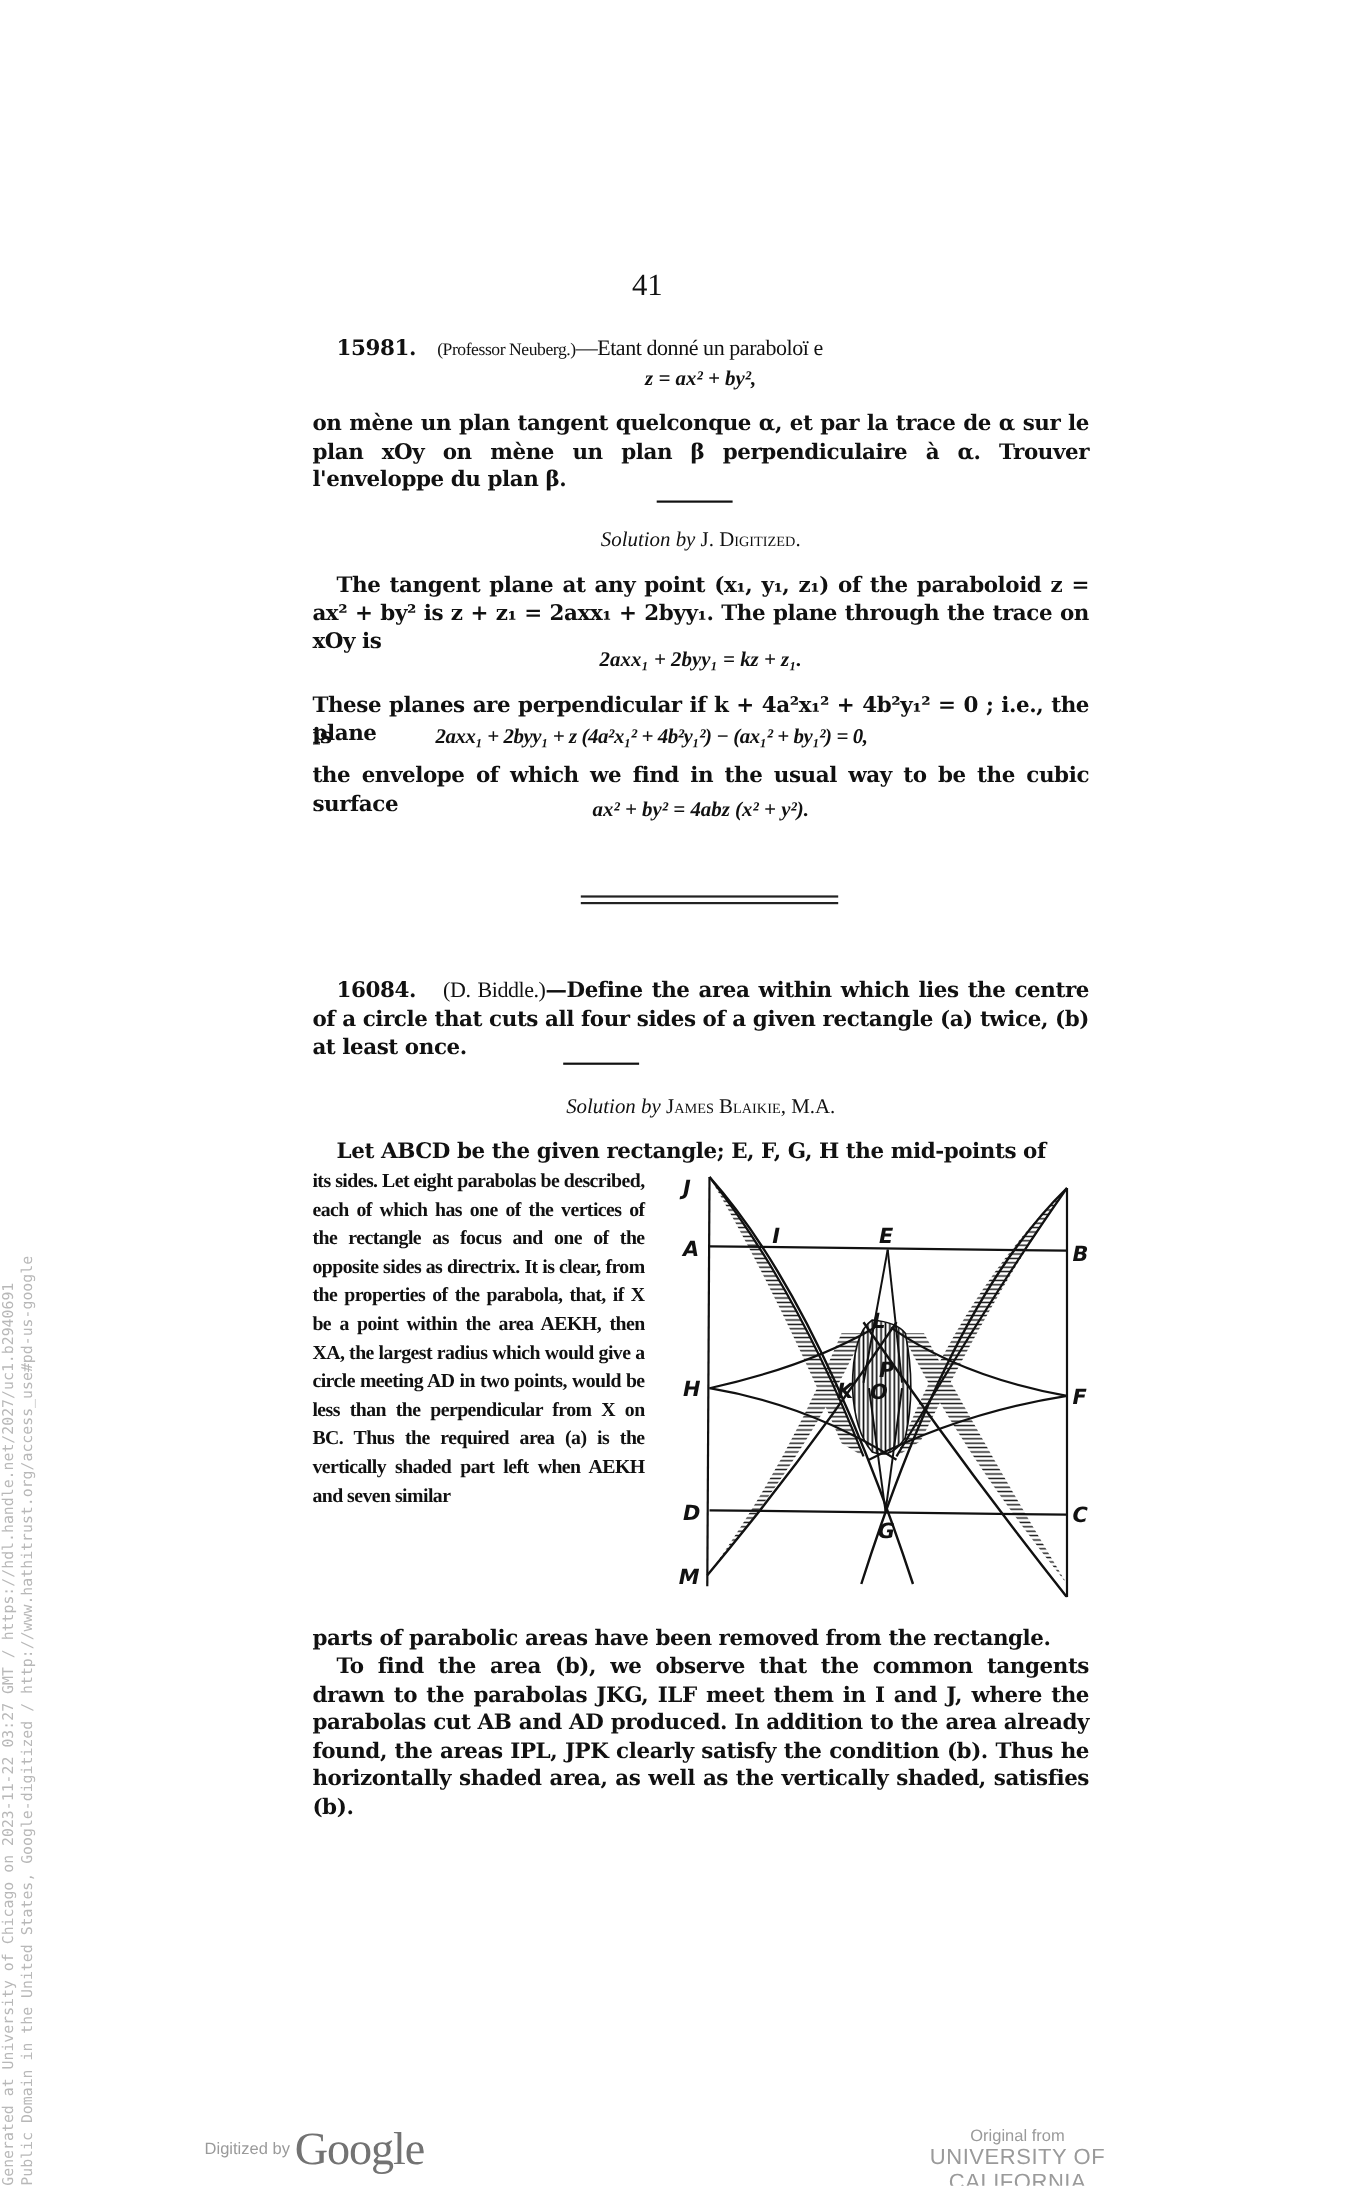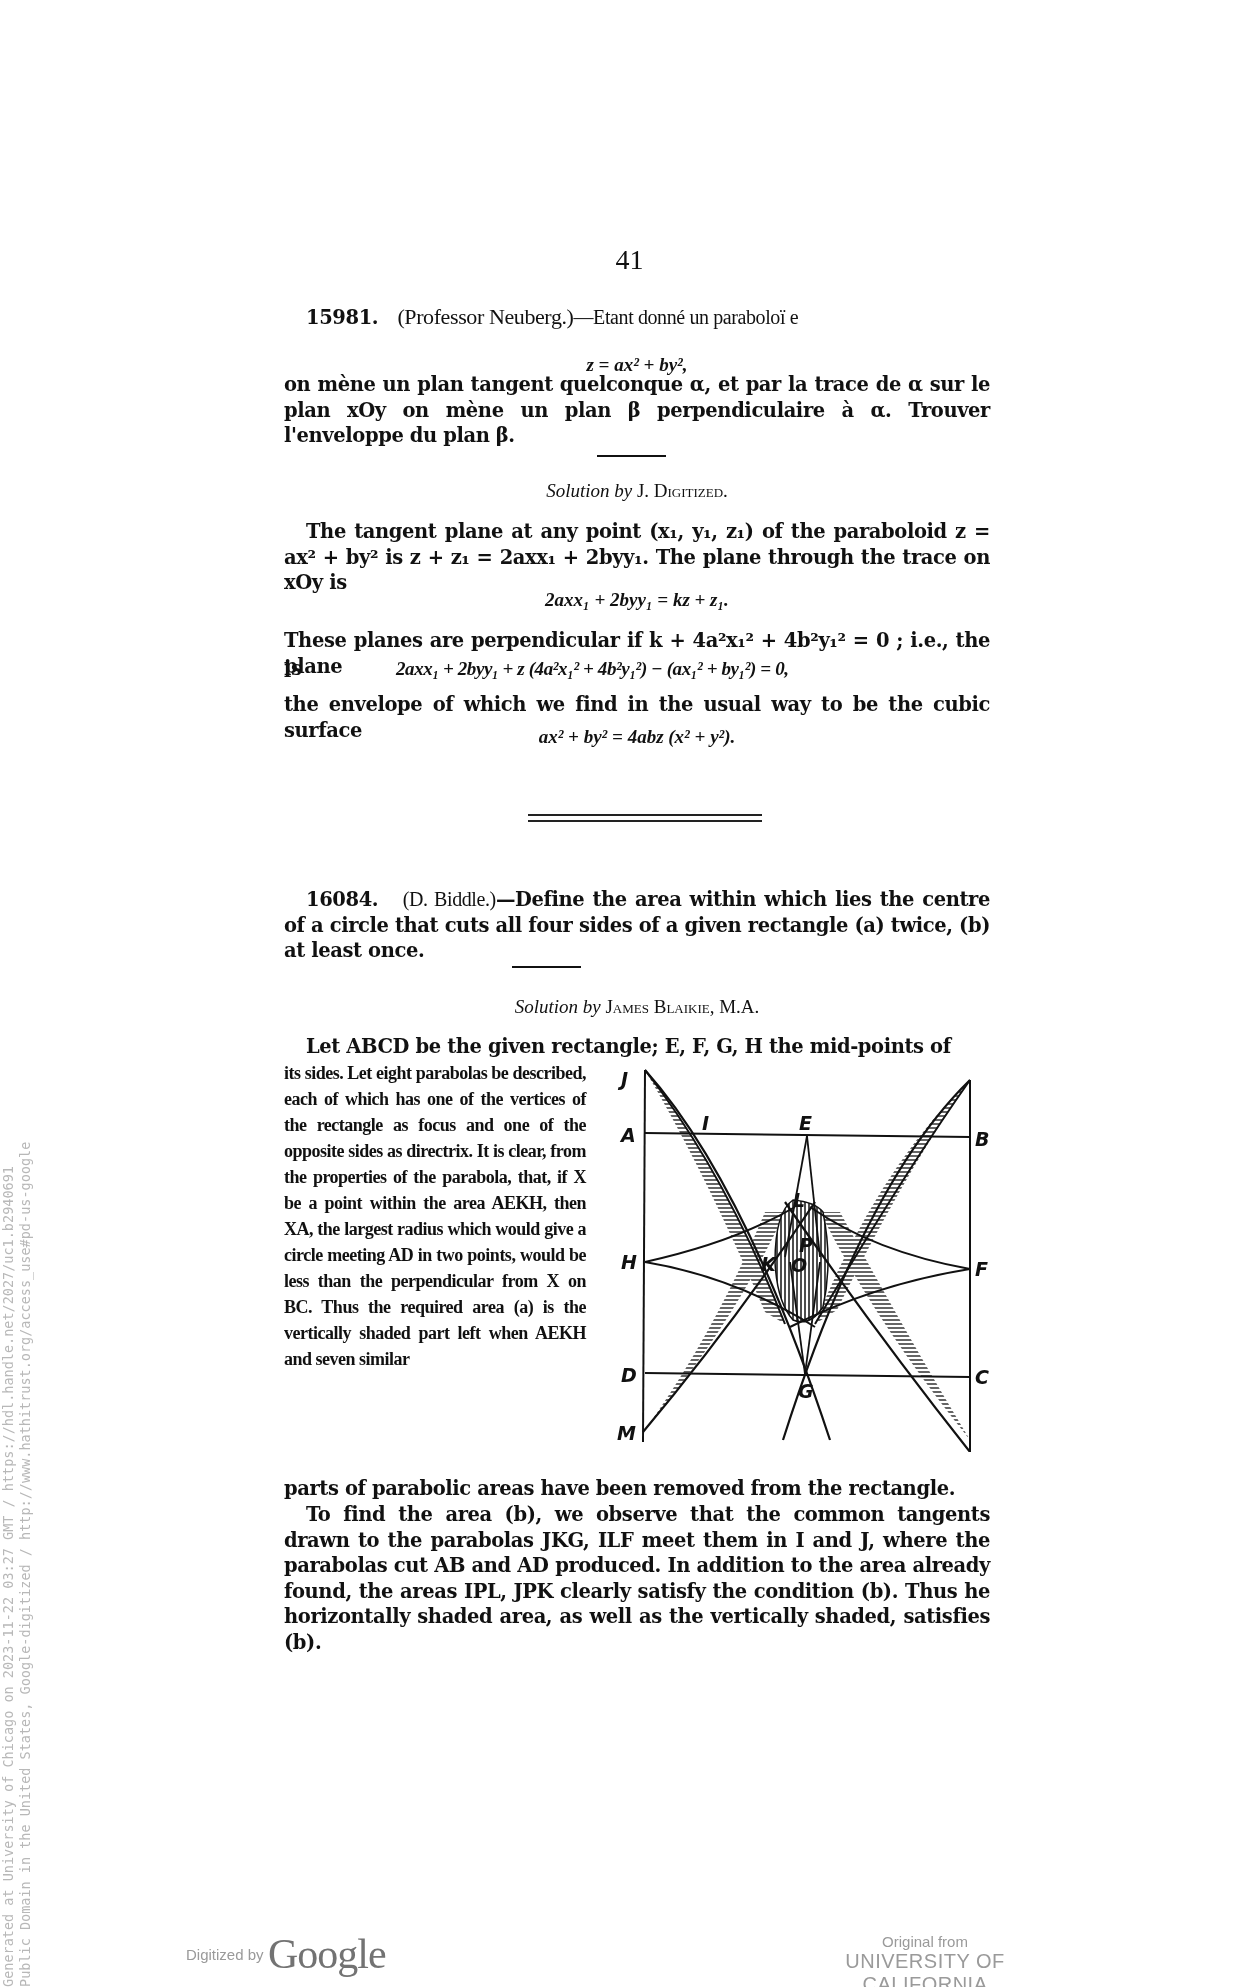--- a/index.html
+++ b/index.html
@@ -7,21 +7,21 @@
       width: 1238px;
       height: 1987px;
       background: #ffffff;
       position: relative;
       overflow: hidden;
       color: #111111;
       font-family: "DejaVu Serif", "Liberation Serif", serif;
     }
     .page-number {
       position: absolute; left: 0; width: 1177px; top: 244px;
-      text-align: center; font-size: 28px; font-family: "Liberation Serif", serif; padding-left: 41px;
+      text-align: center; font-size: 28px; font-family: "Liberation Serif", serif;
     }
     .block { position: absolute; left: 284px; width: 706px; }
     .para {
       font-size: 19.5px; line-height: 25.5px; text-align: justify;
       font-family: "DejaVu Serif", serif; font-weight: bold; letter-spacing: -0.4px;
     }
     .para .pnum { font-weight: bold; }
     .para .indent { display: inline-block; width: 22px; }
     .center-eq {
       text-align: center; font-style: italic; font-size: 19px;
@@ -68,23 +68,23 @@
     .footer-right .small { font-size: 15px; display: block; }
     .footer-right .big { font-size: 20px; display: block; letter-spacing: 0.5px; }
   </style>
 </head>
 <body>
 
 <div class="page-number">41</div>
 
 <div class="block para" style="top:304px;">
   <span class="indent"></span><span class="pnum">15981.</span>&nbsp;&nbsp;
-  <span style="font-weight:normal;font-family:'Liberation Serif',serif;font-size:22px;">(Professor Neuberg.)</span><span style="font-weight:normal;font-family:'Liberation Serif',serif;font-size:20px;">—Etant donné un paraboloï e</span>
+  <span style="font-weight:normal;font-family:'Liberation Serif',serif;font-size:16px;">(Professor Neuberg.)</span><span style="font-weight:normal;font-family:'Liberation Serif',serif;font-size:20px;">—Etant donné un paraboloï e</span>
 </div>
-<div class="block center-eq" style="top:354px;">z = ax² + by²,</div>
+<div class="block center-eq" style="top:334px;">z = ax² + by²,</div>
 <div class="block para" style="top:372px;">on mène un plan tangent quelconque α, et par la trace de α sur le plan xOy on mène un plan β perpendiculaire à α. Trouver l'enveloppe du plan β.</div>
 
 <div class="rule" style="left:597px;top:455px;width:69px;"></div>
 
 <div class="block solution-head" style="top:480px;">
   <span class="it">Solution by</span>
   <span class="sc">J. Digitized.</span>
 </div>
 
 <div class="block para" style="top:519px;text-indent:22px;">The tangent plane at any point (x₁, y₁, z₁) of the paraboloid z = ax² + by² is z + z₁ = 2axx₁ + 2byy₁.   The plane through the trace on xOy is</div>

